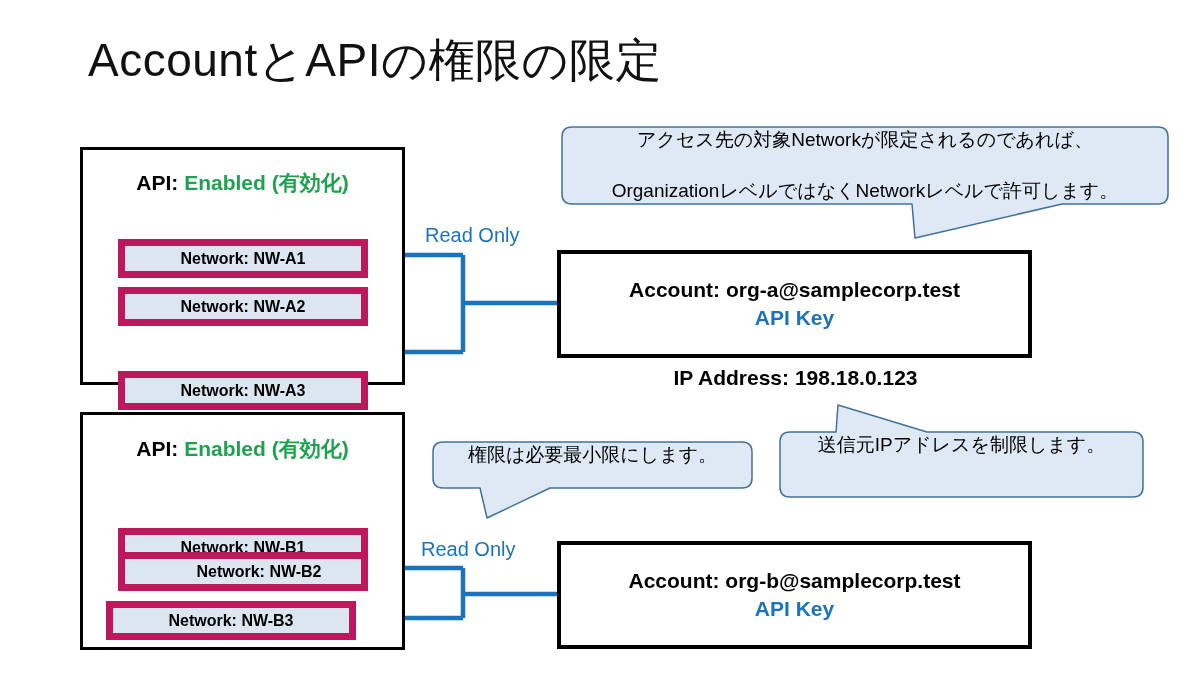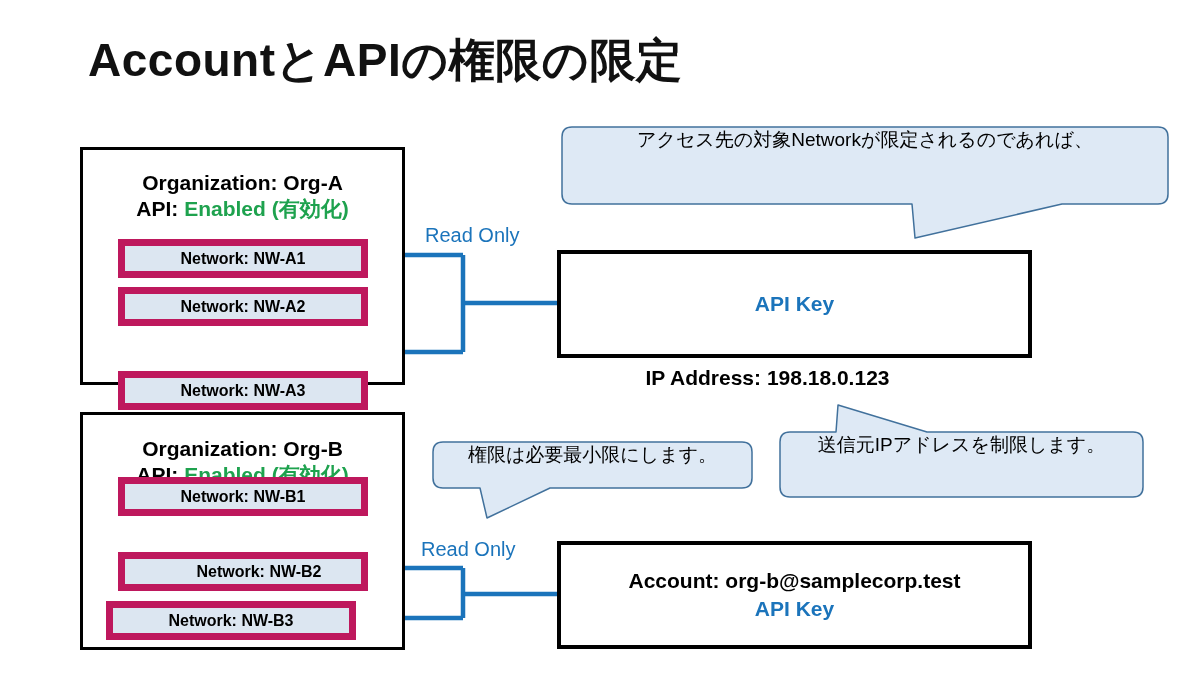--- a/index.html
+++ b/index.html
@@ -15,21 +15,21 @@
   body{
     position:relative;
     background:#ffffff;
     font-family:"Liberation Sans","DejaVu Sans",sans-serif;
     color:var(--ink);
     overflow:hidden;
   }
   .abs{position:absolute;}
   .title{
     left:88px; top:30px; width:900px;
-    font-size:46px; font-weight:700; letter-spacing:0.5px; color:#111;
+    font-size:46px; font-weight:400; letter-spacing:0.5px; color:#111;
     white-space:nowrap;
   }
   .org-box{
     width:325px; height:238px;
     background:#fff; border:3px solid #000;
   }
   .org-heading{
     width:325px; text-align:center;
     font-size:21px; font-weight:bold; line-height:26px;
     white-space:nowrap;
@@ -46,21 +46,21 @@
     width:475px; height:108px;
     background:#fff; border:4px solid #000;
     display:flex; flex-direction:column; align-items:center; justify-content:center;
     font-size:21px; font-weight:bold; line-height:28px; text-align:center;
   }
   .api-key{color:var(--accent-blue);}
   .read-only{
     font-size:20px; font-weight:normal; color:var(--accent-blue); white-space:nowrap;
   }
   .ip-address{
-    left:530px; top:366px; width:475px;
+    left:558px; top:366px; width:475px;
     text-align:center; font-size:21px; font-weight:bold;
   }
   .bubble-text{
     display:flex; flex-direction:column; align-items:center; justify-content:space-between;
     text-align:center; font-weight:normal; font-size:19px; line-height:26px;
     white-space:nowrap;
   }
   svg.layer{position:absolute; left:0; top:0; width:1200px; height:675px;}
   .bubble-shape{fill:var(--bubble-fill); stroke:var(--bubble-border); stroke-width:1.5; stroke-linejoin:round;}
   .conn{stroke:var(--accent-blue); stroke-width:4.5; fill:none;}
@@ -83,50 +83,50 @@
 
   <path class="conn" d="M557 594 H463 M463 568 V618 M463 568 H390 M463 618 H390"></path>
   <polygon class="arrowhead" points="368,568 392,558 392,578"></polygon>
   <polygon class="arrowhead" points="368,618 392,608 392,628"></polygon>
 </svg>
 
 <div class="abs title">AccountとAPIの権限の限定</div>
 
 <div class="abs org-box" style="left:80px; top:147px;"></div>
 <div class="abs org-heading" style="left:80px; top:170px;">
-  <div>Organization: Org-A</div>
   <div><span>API:</span> <span class="api-status">Enabled (有効化)</span></div>
 </div>
 <div class="abs network-box" style="left:118px; top:239px;">Network: NW-A1</div>
 <div class="abs network-box" style="left:118px; top:287px;">Network: NW-A2</div>
 <div class="abs network-box" style="left:118px; top:336px;margin-top:35px;">Network: NW-A3</div>
 
 <div class="abs org-box" style="left:80px; top:412px;"></div>
 <div class="abs org-heading" style="left:80px; top:436px;">
-  <div>Organization: Org-B</div>
   <div><span>API:</span> <span class="api-status">Enabled (有効化)</span></div>
 </div>
-<div class="abs network-box" style="left:118px; top:477px;">Network: NW-B1</div>
+<div class="abs network-box" style="left:118px; top:528px;">Network: NW-B1</div>
 <div class="abs network-box" style="left:118px; top:552px;padding-left:32px;">Network: NW-B2</div>
 <div class="abs network-box" style="left:106px; top:601px;">Network: NW-B3</div>
 
 <div class="abs read-only" style="left:425px; top:224px;">Read Only</div>
 <div class="abs read-only" style="left:421px; top:538px;">Read Only</div>
 
 <div class="abs account-box" style="left:557px; top:250px;">
+  <div>Account: org-a@samplecorp.test</div>
   <div class="api-key">API Key</div>
 </div>
 <div class="abs account-box" style="left:557px; top:541px;">
   <div>Account: org-b@samplecorp.test</div>
   <div class="api-key">API Key</div>
 </div>
 
 <div class="abs ip-address">IP Address: 198.18.0.123</div>
 
 <div class="abs bubble-text" style="left:562px; top:127px; width:606px; height:77px;">
   <div>アクセス先の対象Networkが限定されるのであれば、</div>
+  <div>OrganizationレベルではなくNetworkレベルで許可します。</div>
 </div>
 <div class="abs bubble-text" style="left:433px; top:442px; width:319px; height:46px;">
   <div>権限は必要最小限にします。</div>
 </div>
 <div class="abs bubble-text" style="left:780px; top:432px; width:363px; height:65px;">
   <div>送信元IPアドレスを制限します。</div>
 </div>
 
 </body></html>

